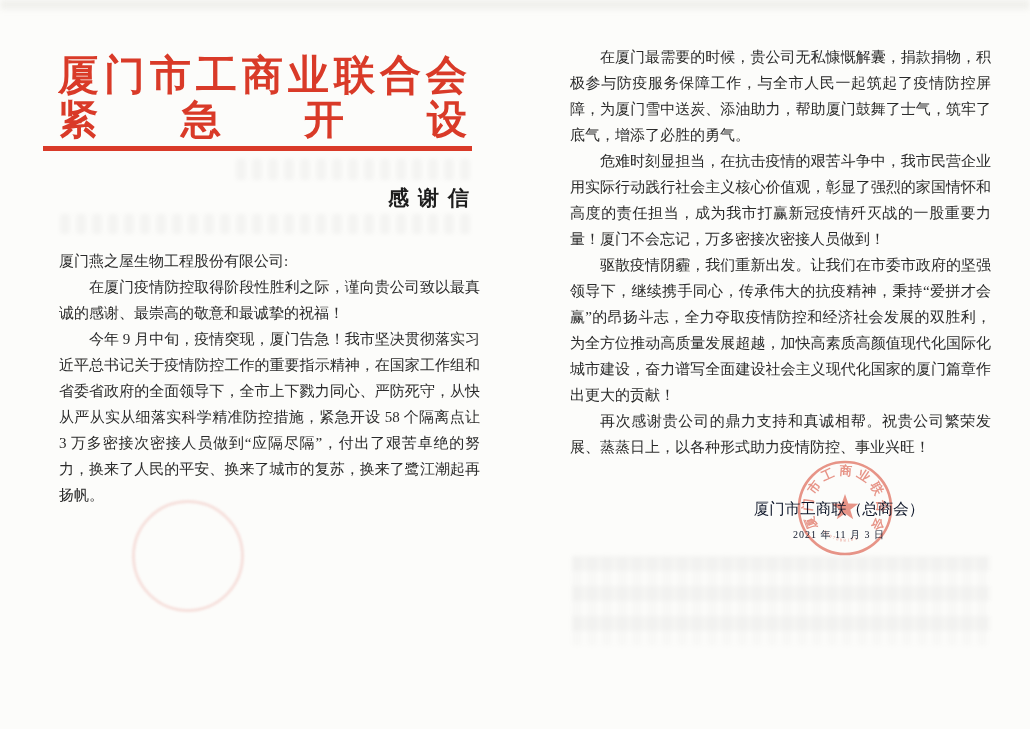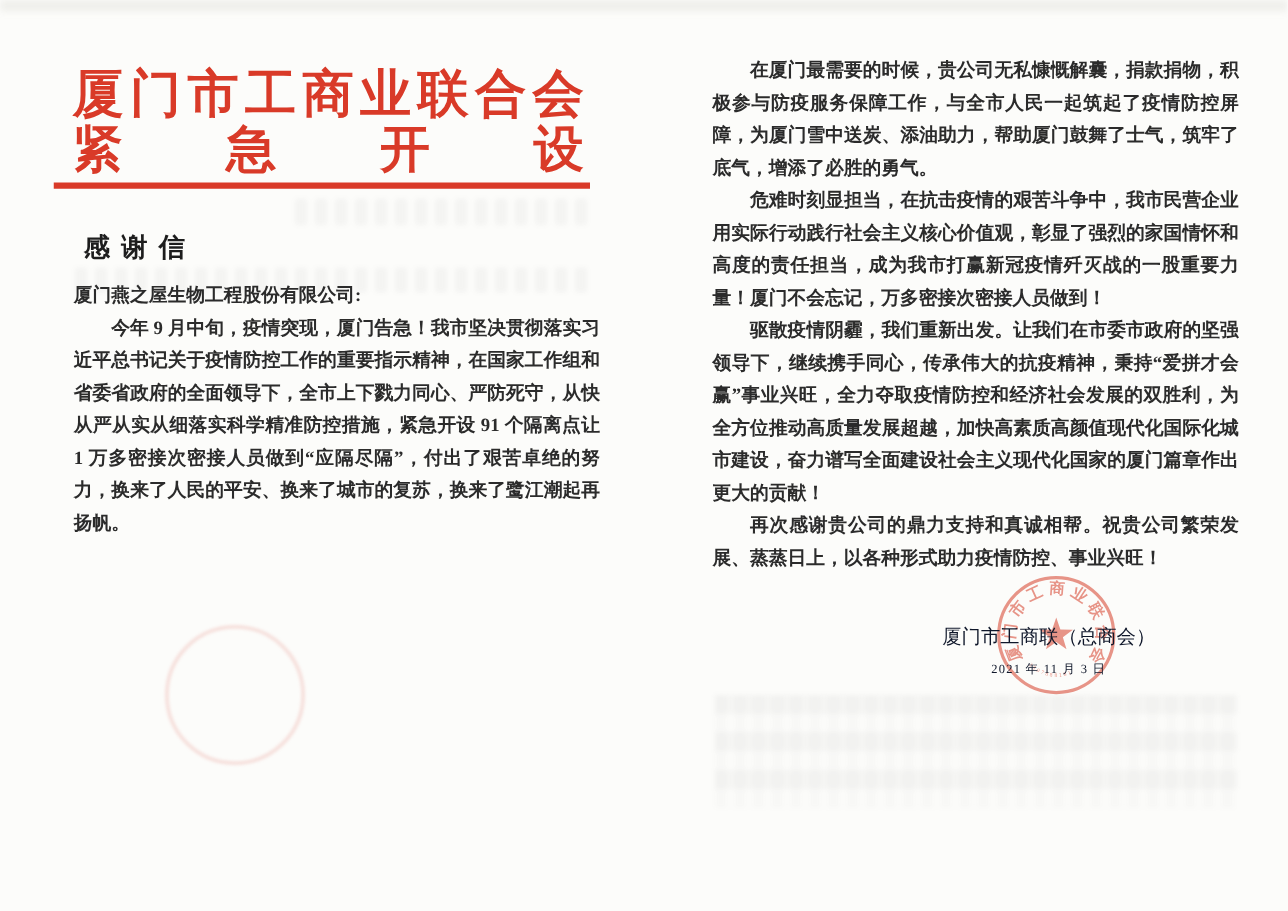--- a/index.html
+++ b/index.html
@@ -24,32 +24,32 @@
   .org::after{content:"";display:inline-block;width:100%;}
   .org1{top:52px;font-size:41px;line-height:46px;height:46px;overflow:hidden;}
   .org2{top:98px;font-size:40px;line-height:44px;height:44px;overflow:hidden;}
   .divider{
     position:absolute;left:43px;top:146px;width:429px;height:5px;
     background:var(--accent-red,#d93a28);
   }
   
   .title{
     position:absolute;left:58px;top:184px;width:420px;
-    text-align:left;font-size:21px;font-weight:700;color:#1d1d1d;
+    text-align:right;font-size:21px;font-weight:700;color:#1d1d1d;
     letter-spacing:9px;text-indent:9px;
   }
   
   .body{
     position:absolute;width:421px;
     font-size:15px;line-height:26px;text-align:justify;
     text-justify:inter-ideograph;
   }
-  .body p{margin:0;text-indent:2em;font-weight:bold;}
+  .body p{margin:0;text-indent:2em;}
   .body p.greet{text-indent:0;}
-  .left-body{left:59px;top:224px;}
+  .left-body{left:59px;top:248px;}
   .right-body{left:570px;top:44px;}
   
   .sig{
     position:absolute;left:748px;top:499px;width:182px;
     text-align:center;font-size:15.5px;color:#0f172a;z-index:3;
   }
   .sig.date{top:528px;font-size:10px;letter-spacing:1px;}
   
   .seal{position:absolute;left:775px;top:438px;z-index:2;}
   .seal-arc-text{
@@ -90,27 +90,28 @@
 
   <div class="ghost ghost1"></div>
   <div class="ghost ghost2"></div>
   <div class="ghost ghost3"></div>
   <div class="ghost-seal"></div>
 
   <div class="title">感谢信</div>
 
   <div class="body left-body">
     <p class="greet">厦门燕之屋生物工程股份有限公司:</p>
-    <p>今年 9 月中旬，疫情突现，厦门告急！我市坚决贯彻落实习近平总书记关于疫情防控工作的重要指示精神，在国家工作组和省委省政府的全面领导下，全市上下戮力同心、严防死守，从快从严从实从细落实科学精准防控措施，紧急开设 91 个隔离点让 1 万多密接次密接人员做到“应隔尽隔”，付出了艰苦卓绝的努力，换来了人民的平安、换来了城市的复苏，换来了鹭江潮起再扬帆。</p>
+    <p>在厦门疫情防控取得阶段性胜利之际，谨向贵公司致以最真诚的感谢、最崇高的敬意和最诚挚的祝福！</p>
+    <p>今年 9 月中旬，疫情突现，厦门告急！我市坚决贯彻落实习近平总书记关于疫情防控工作的重要指示精神，在国家工作组和省委省政府的全面领导下，全市上下戮力同心、严防死守，从快从严从实从细落实科学精准防控措施，紧急开设 58 个隔离点让 3 万多密接次密接人员做到“应隔尽隔”，付出了艰苦卓绝的努力，换来了人民的平安、换来了城市的复苏，换来了鹭江潮起再扬帆。</p>
   </div>
 
   <div class="body right-body">
     <p>在厦门最需要的时候，贵公司无私慷慨解囊，捐款捐物，积极参与防疫服务保障工作，与全市人民一起筑起了疫情防控屏障，为厦门雪中送炭、添油助力，帮助厦门鼓舞了士气，筑牢了底气，增添了必胜的勇气。</p>
     <p>危难时刻显担当，在抗击疫情的艰苦斗争中，我市民营企业用实际行动践行社会主义核心价值观，彰显了强烈的家国情怀和高度的责任担当，成为我市打赢新冠疫情歼灭战的一股重要力量！厦门不会忘记，万多密接次密接人员做到！</p>
-    <p>驱散疫情阴霾，我们重新出发。让我们在市委市政府的坚强领导下，继续携手同心，传承伟大的抗疫精神，秉持“爱拼才会赢”事业兴旺，全力夺取疫情防控和经济社会发展的双胜利，为全方位推动高质量发展超越，加快高素质高颜值现代化国际化城市建设，奋力谱写全面建设社会主义现代化国家的厦门篇章作出更大的贡献！</p>
+    <p>驱散疫情阴霾，我们重新出发。让我们在市委市政府的坚强领导下，继续携手同心，传承伟大的抗疫精神，秉持“爱拼才会赢”的昂扬斗志，全力夺取疫情防控和经济社会发展的双胜利，为全方位推动高质量发展超越，加快高素质高颜值现代化国际化城市建设，奋力谱写全面建设社会主义现代化国家的厦门篇章作出更大的贡献！</p>
     <p>再次感谢贵公司的鼎力支持和真诚相帮。祝贵公司繁荣发展、蒸蒸日上，以各种形式助力疫情防控、事业兴旺！</p>
   </div>
 
   <svg class="seal" width="140" height="140" viewBox="0 0 140 140">
     <g opacity="0.58" fill="#d84a36" stroke="none">
       <circle cx="70" cy="70" r="46" fill="none" stroke="#d84a36" stroke-width="2.6"></circle>
       <path id="sealArc" fill="none" stroke="none" d="M 43 88.9 A 33 33 0 1 1 97 88.9"></path>
       <text class="seal-arc-text">
         <textPath href="#sealArc">厦门市工商业联合会</textPath>
       </text>

